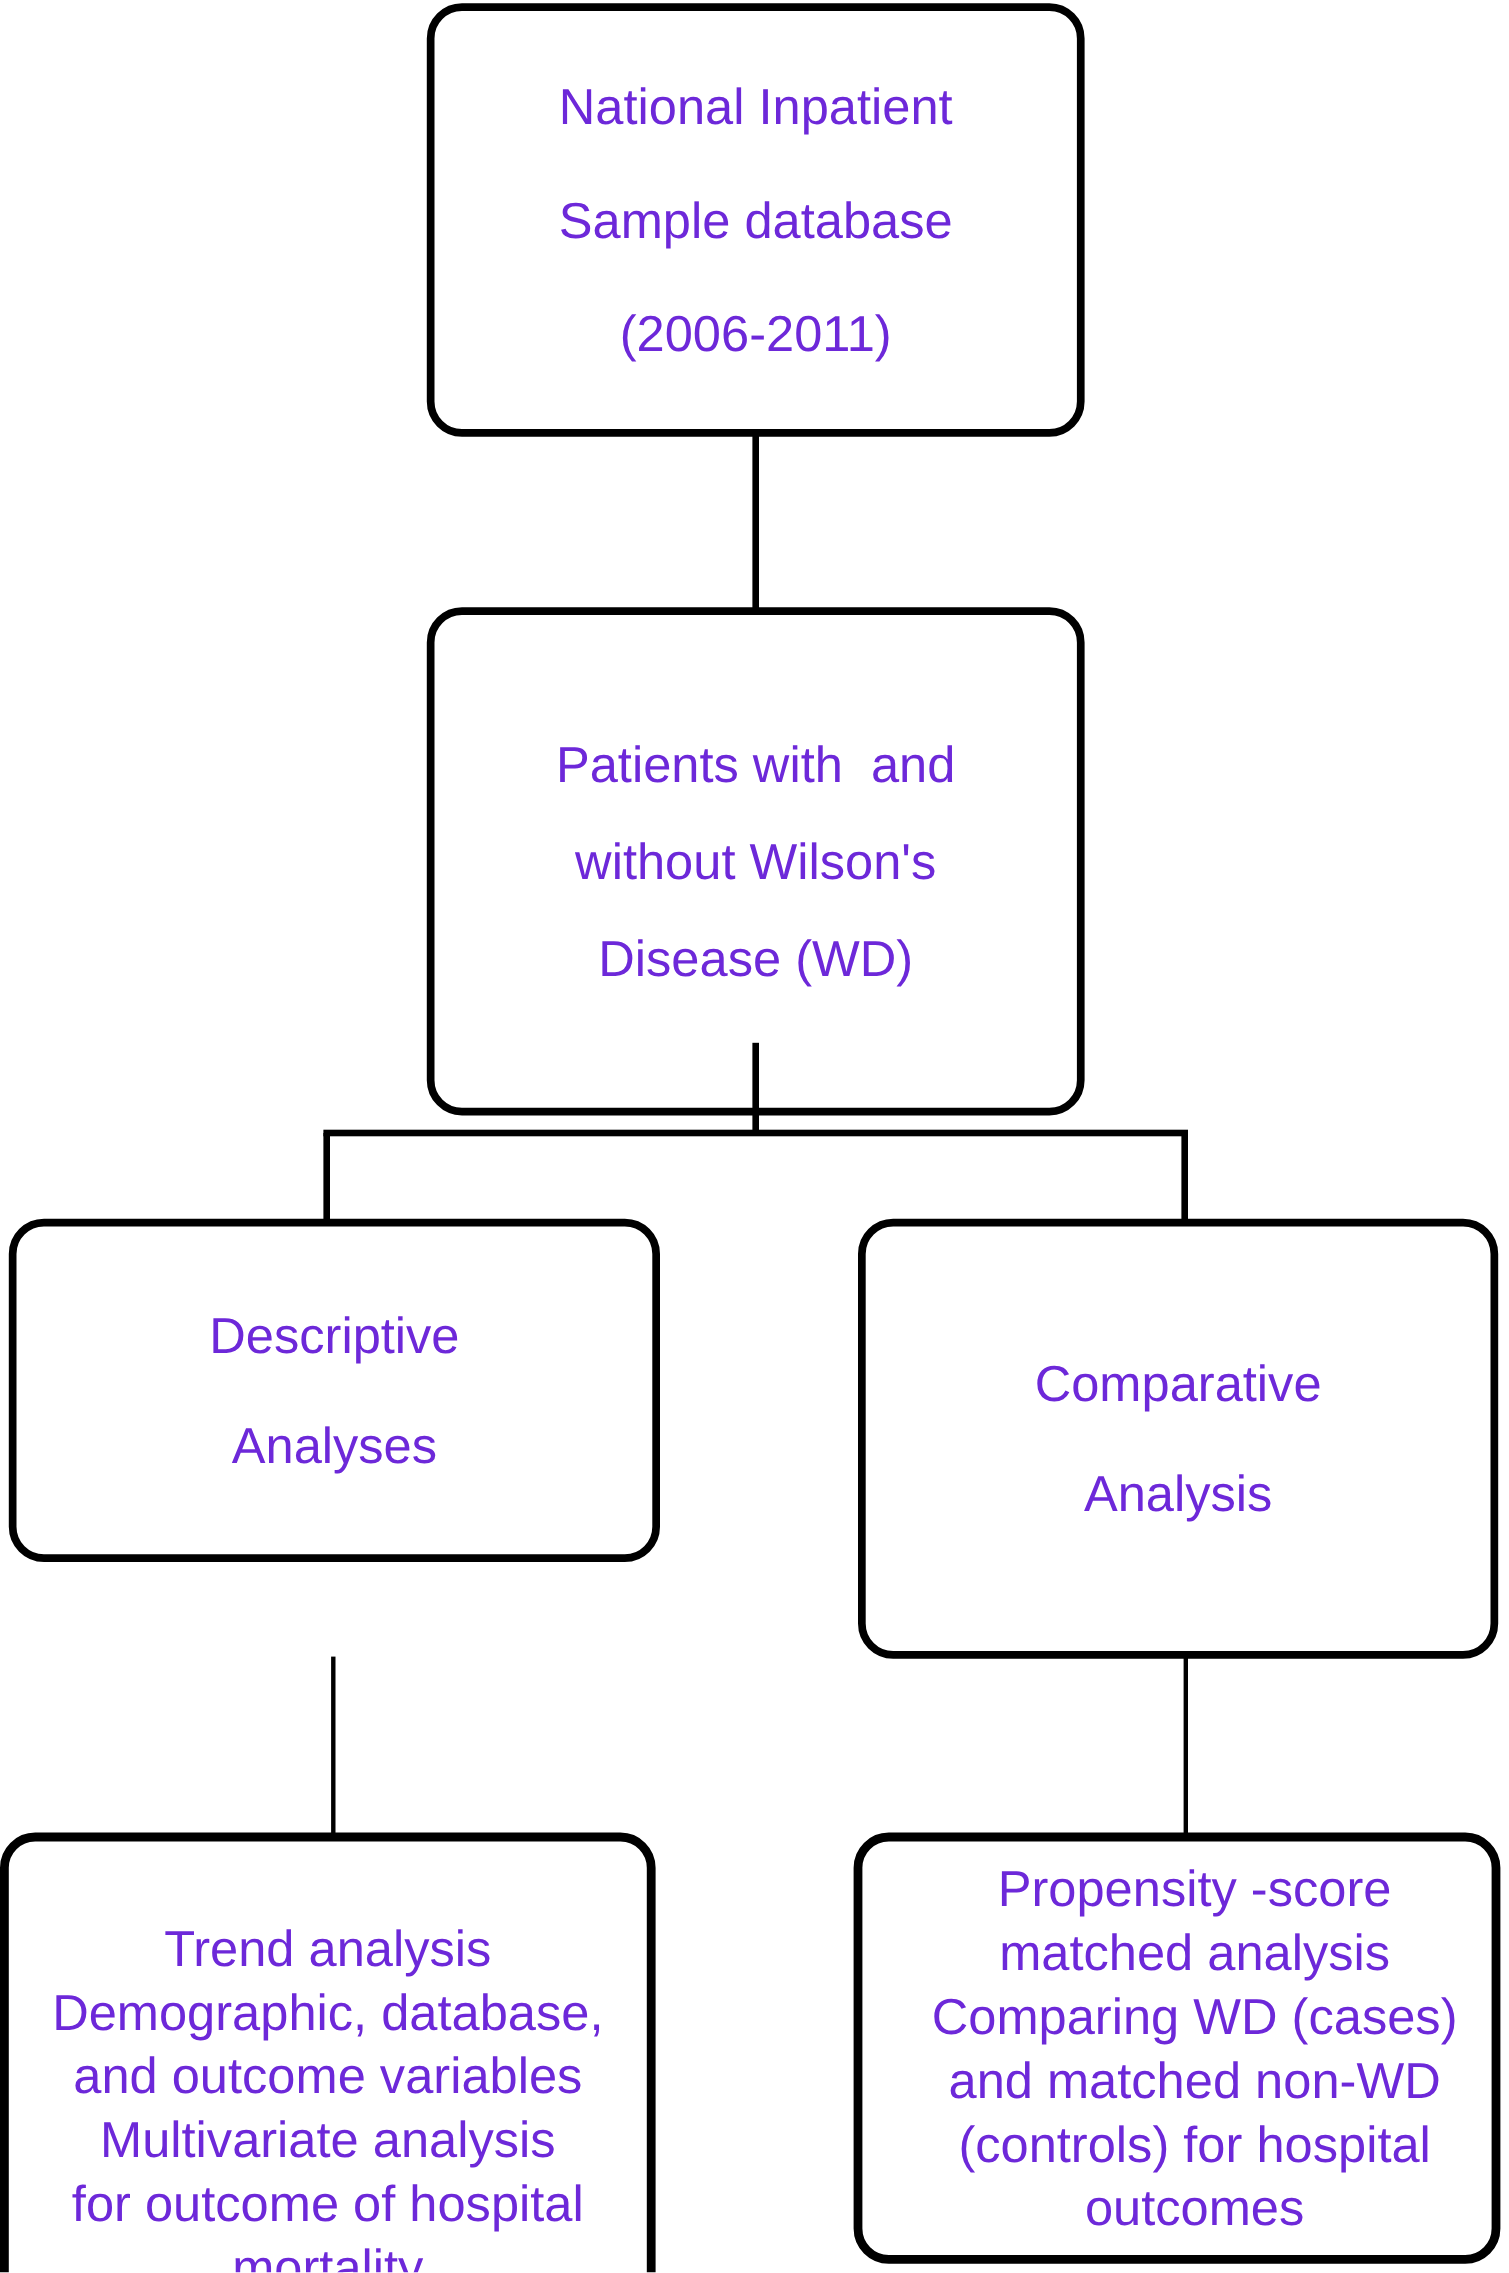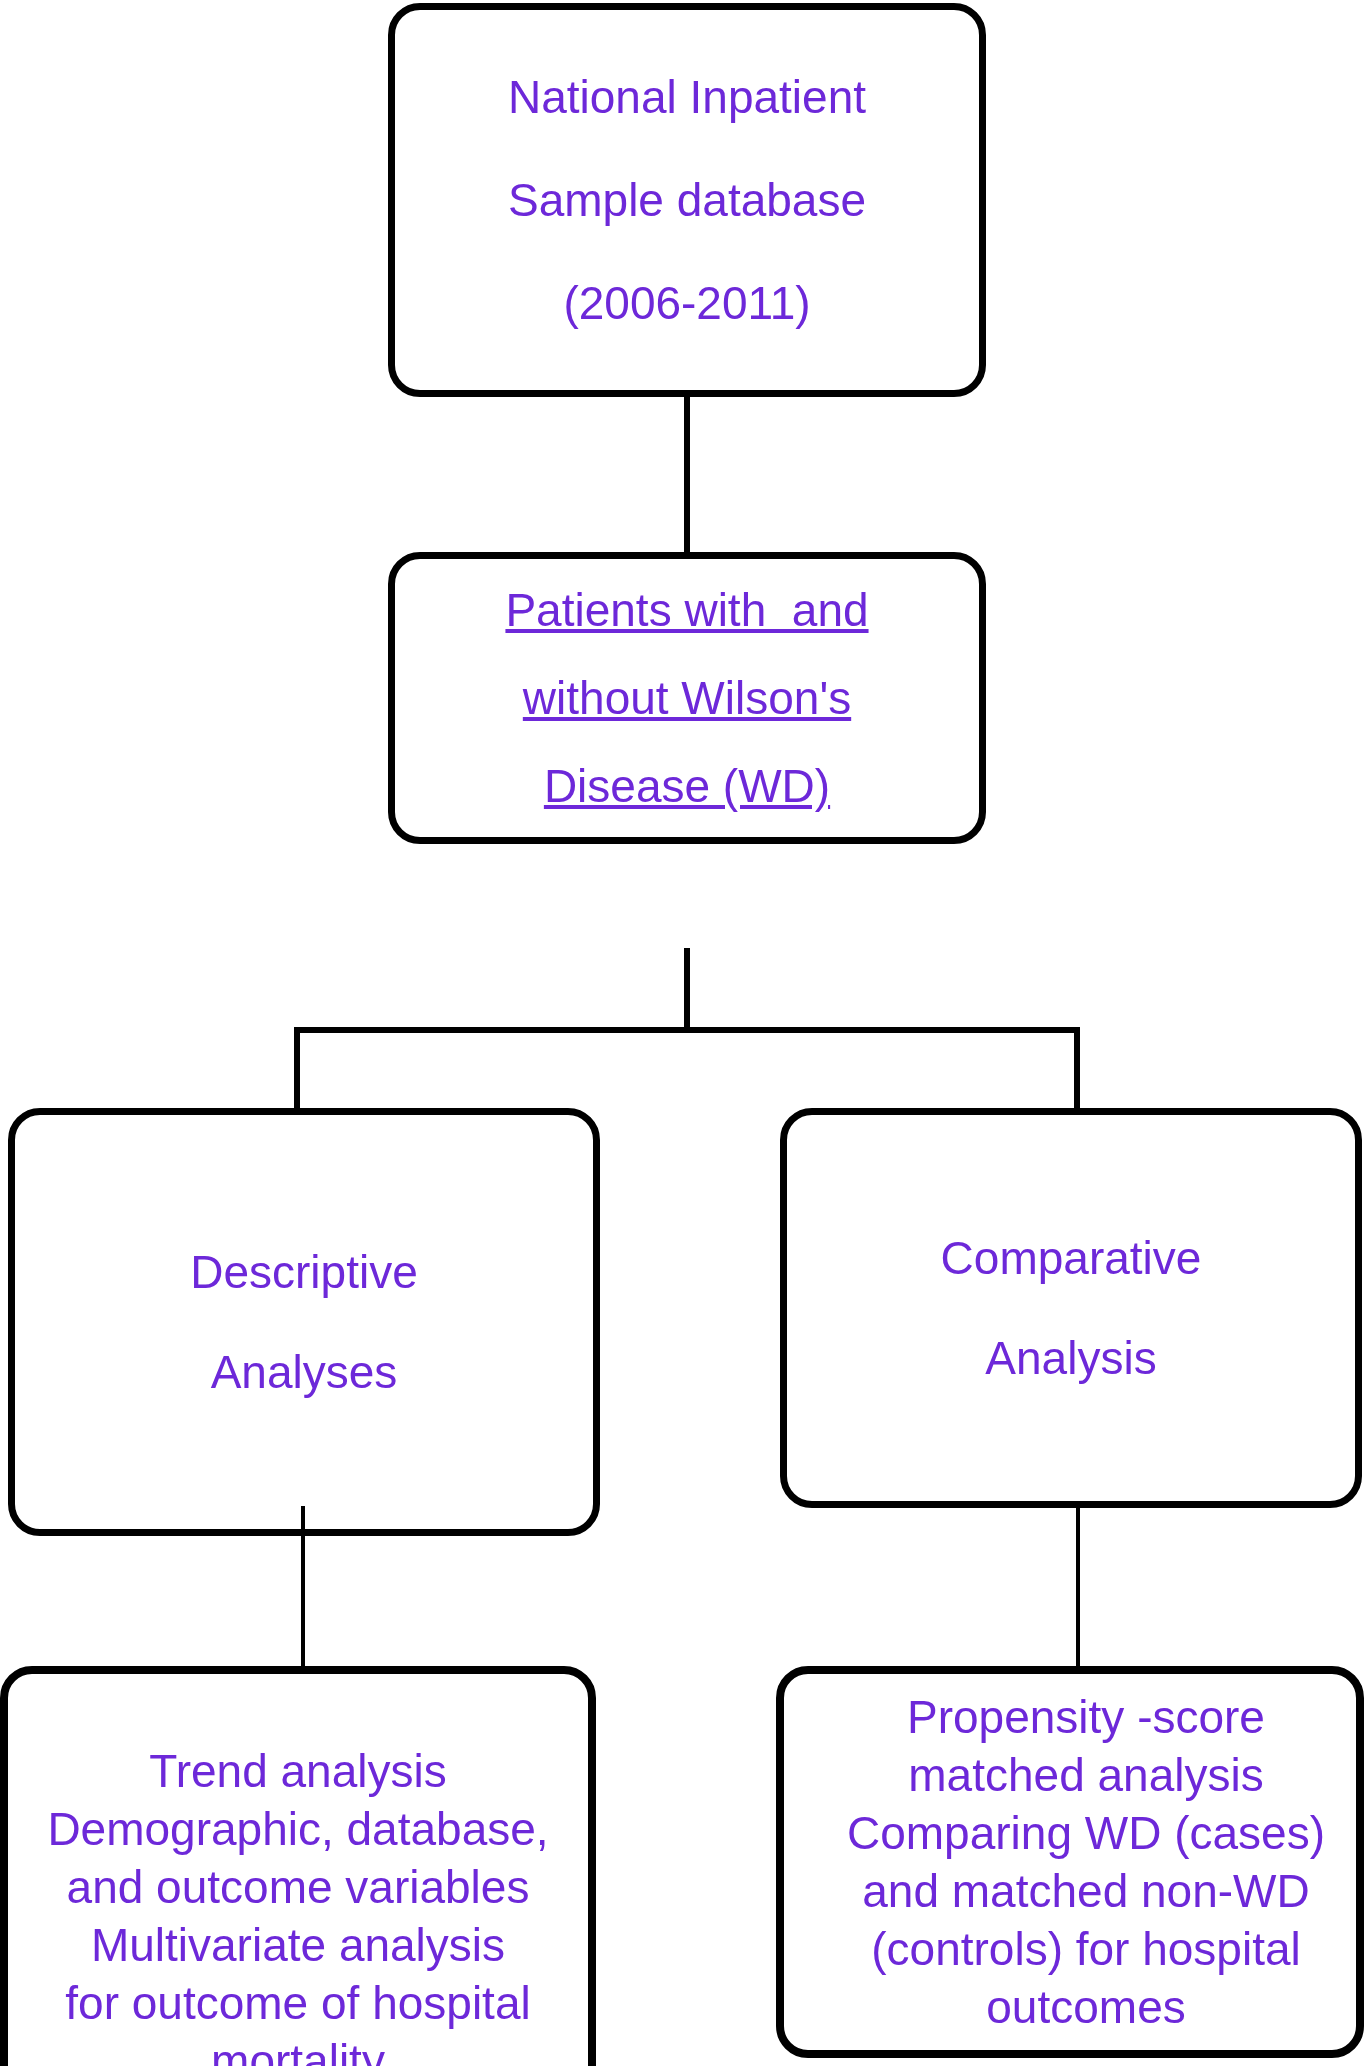--- a/index.html
+++ b/index.html
@@ -29,25 +29,25 @@
     font-size: 46px;
   }
   .connector {
     position: absolute;
     background: #000000;
   }
 
   
   #box-nis      { left: 388px; top: 3px;    width: 598px; height: 394px; }
   #box-nis .line      { line-height: 103px; }
-  #box-patients { left: 388px; top: 552px;  width: 598px; height: 292px; text-decoration: underline; }
+  #box-patients { left: 388px; top: 552px;  width: 598px; height: 462px; }
   #box-patients .line { line-height: 88px; }
 
   
-  #box-descriptive { left: 8px;   top: 1108px; width: 592px; height: 428px; }
+  #box-descriptive { left: 8px;   top: 1108px; width: 592px; height: 312px; }
   #box-comparative { left: 780px; top: 1108px; width: 582px; height: 400px; }
   #box-descriptive .line, #box-comparative .line { line-height: 100px; }
 
   
   #box-desc-details { left: 0;   top: 1666px; width: 596px; height: 500px; border-width: 8px; }
   #box-comp-details { left: 776px; top: 1666px; width: 588px; height: 392px; border-width: 8px; padding-left: 32px; }
   #box-desc-details .line, #box-comp-details .line { line-height: 58px; }
 
   
   #conn-db-patients   { left: 684px;  top: 395px;  width: 6px;   height: 160px; }

